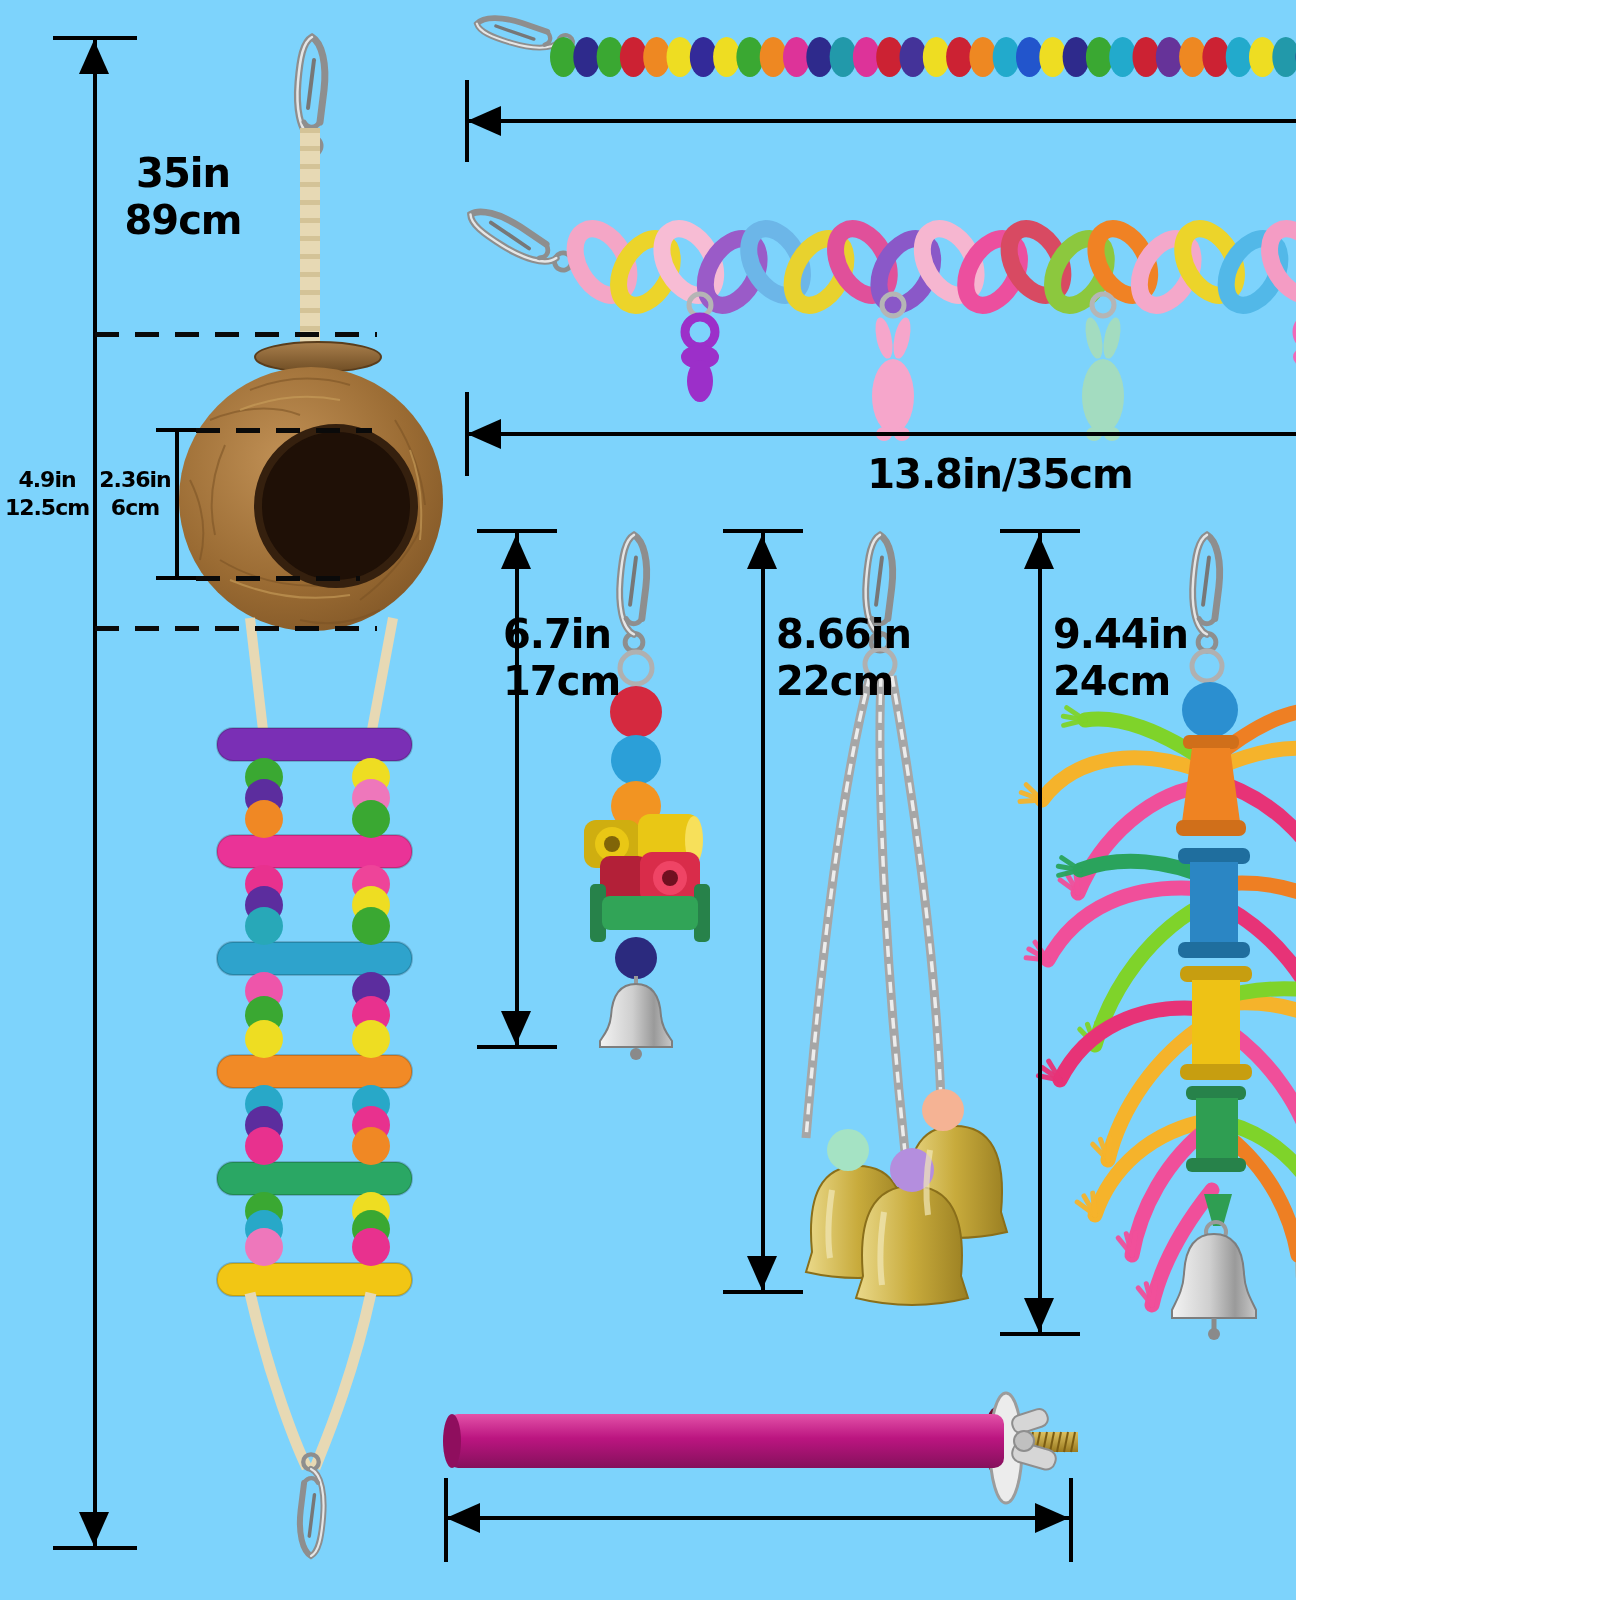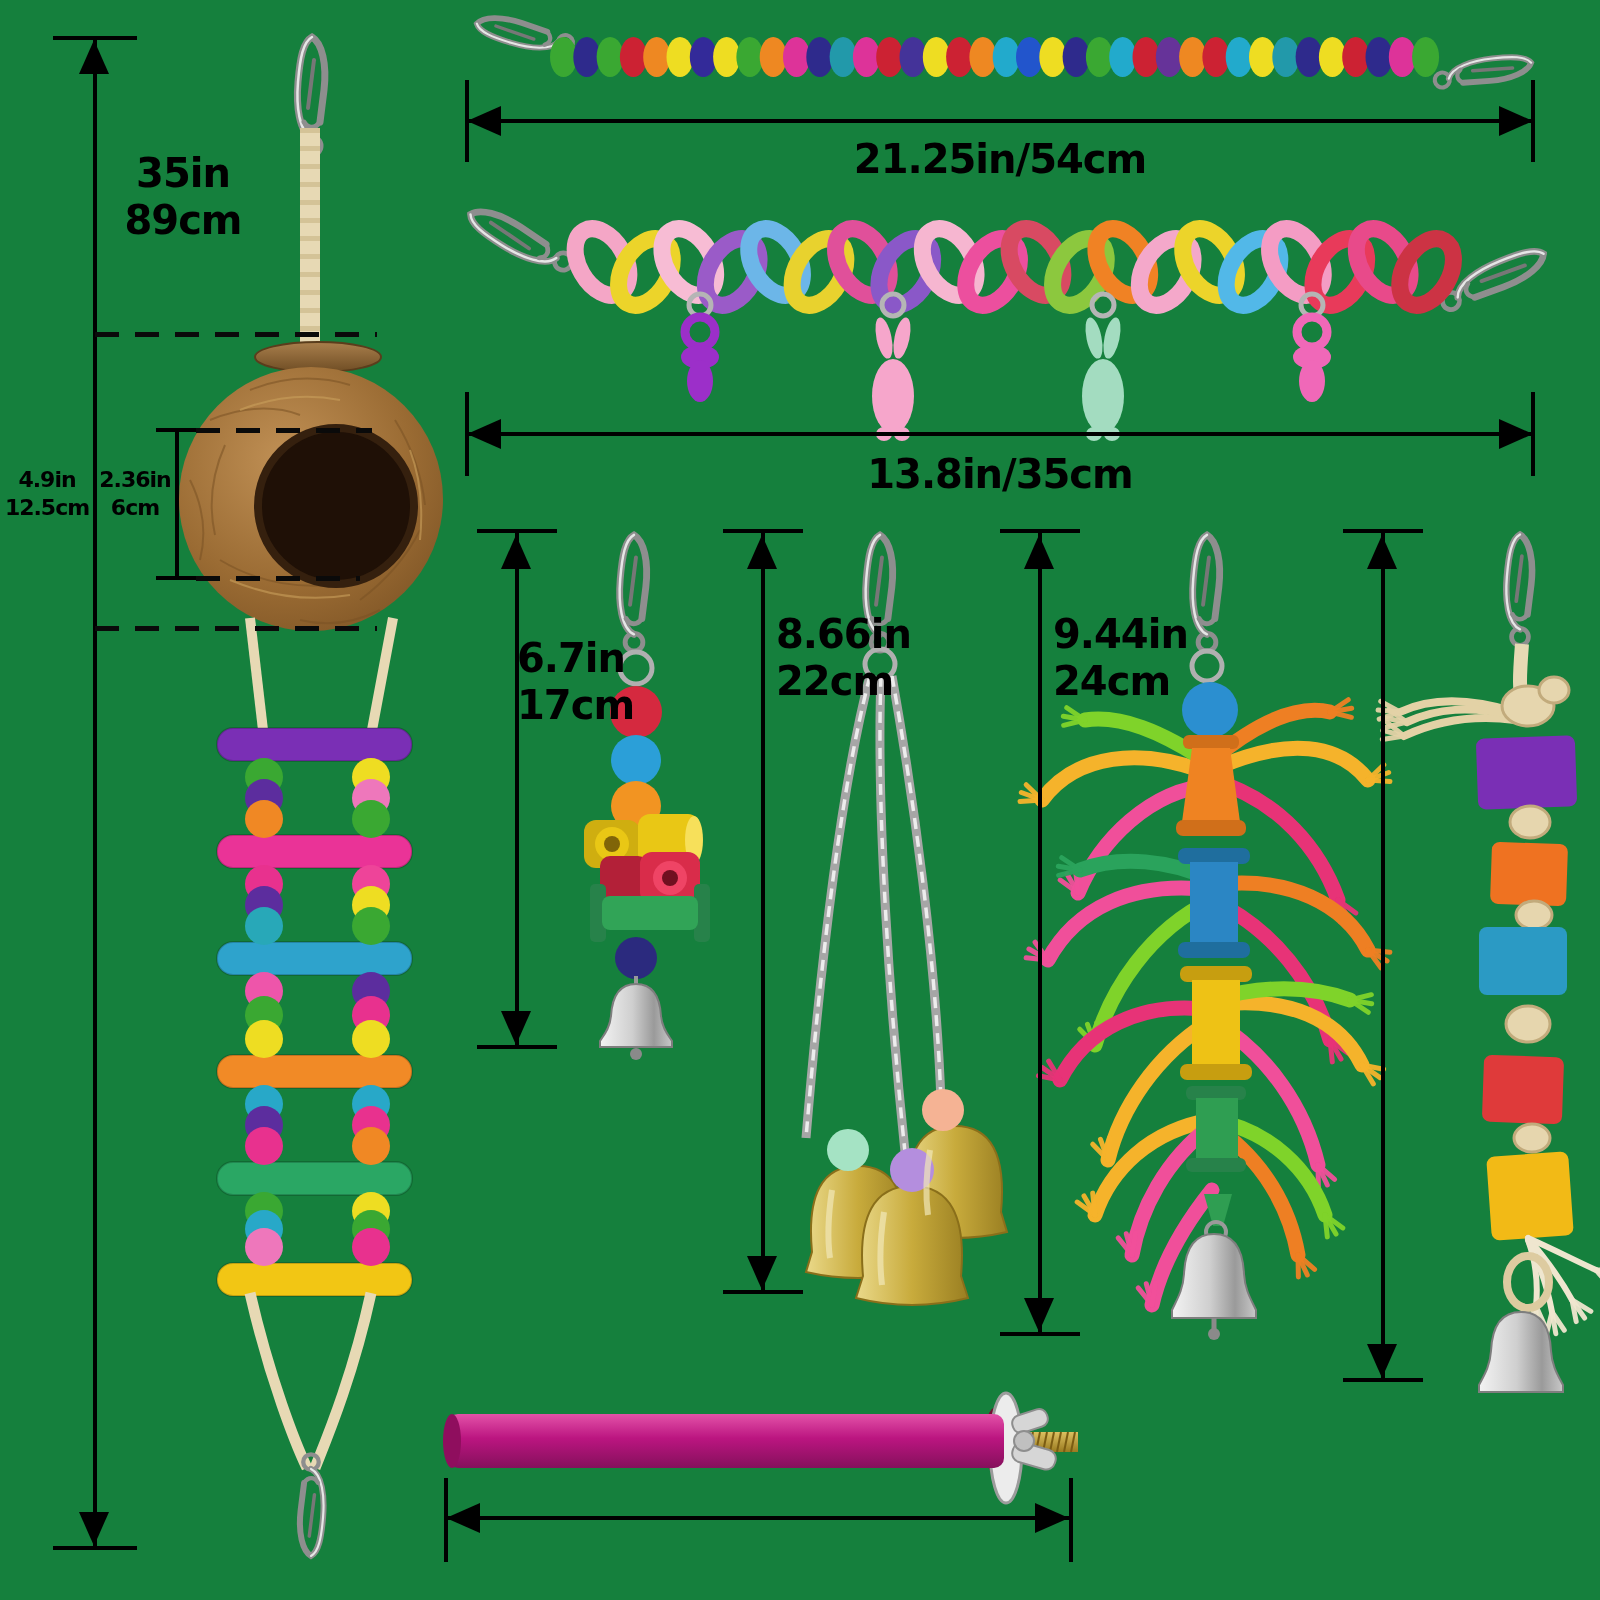--- a/index.html
+++ b/index.html
@@ -1,16 +1,16 @@
 <!DOCTYPE html>
 <html><head>
 <meta charset="utf-8">
 <style>
   html,body{margin:0;padding:0;background:#fff;}
-  .canvas{position:relative;width:1600px;height:1600px;background:#15803d;overflow:hidden;
+  .canvas{position:relative;width:1296px;height:1600px;background:#7dd3fc;overflow:hidden;
           font-family:"DejaVu Sans","Liberation Sans",sans-serif;}
   svg#art{position:absolute;left:0;top:0;}
   .lineh{position:absolute;height:4px;background:#000;}
   .linev{position:absolute;width:4px;background:#000;}
   .dash{position:absolute;height:5px;background:repeating-linear-gradient(90deg,#0a0a0a 0 24px,transparent 24px 40px);}
   .ar{position:absolute;width:0;height:0;}
   .ar-up{border-left:15px solid transparent;border-right:15px solid transparent;border-bottom:34px solid #000;}
   .ar-down{border-left:15px solid transparent;border-right:15px solid transparent;border-top:34px solid #000;}
   .ar-left{border-top:15px solid transparent;border-bottom:15px solid transparent;border-right:34px solid #000;}
   .ar-right{border-top:15px solid transparent;border-bottom:15px solid transparent;border-left:34px solid #000;}
@@ -506,35 +506,34 @@
   <div class="lbl small center" style="left:94px;top:466px;width:82px;">
     <div>2.36in</div>
     <div>6cm</div>
   </div>
 
   <div class="linev" style="left:465px;top:80px;height:82px;"></div>
   <div class="linev" style="left:1531px;top:80px;height:82px;"></div>
   <div class="lineh" style="left:467px;top:119px;width:1066px;"></div>
   <div class="ar ar-left" style="left:467px;top:106px;"></div>
   <div class="ar ar-right" style="left:1499px;top:106px;"></div>
-  <div class="lbl center" style="left:800px;top:136px;width:400px;">21.25in/54cm</div>
 
   <div class="linev" style="left:465px;top:392px;height:84px;"></div>
   <div class="linev" style="left:1531px;top:392px;height:84px;"></div>
   <div class="lineh" style="left:467px;top:432px;width:1066px;"></div>
   <div class="ar ar-left" style="left:467px;top:419px;"></div>
   <div class="ar ar-right" style="left:1499px;top:419px;"></div>
   <div class="lbl center" style="left:800px;top:451px;width:400px;">13.8in/35cm</div>
 
   <div class="lineh" style="left:477px;top:529px;width:80px;"></div>
   <div class="linev" style="left:515px;top:533px;height:512px;"></div>
   <div class="ar ar-up" style="left:501px;top:535px;"></div>
   <div class="ar ar-down" style="left:501px;top:1011px;"></div>
   <div class="lineh" style="left:477px;top:1045px;width:80px;"></div>
-  <div class="lbl" style="left:517px;top:611px;margin-top:24px;">
+  <div class="lbl" style="left:503px;top:611px;">
     <div>6.7in</div>
     <div>17cm</div>
   </div>
 
   <div class="lineh" style="left:723px;top:529px;width:80px;"></div>
   <div class="linev" style="left:761px;top:533px;height:757px;"></div>
   <div class="ar ar-up" style="left:747px;top:535px;"></div>
   <div class="ar ar-down" style="left:747px;top:1256px;"></div>
   <div class="lineh" style="left:723px;top:1290px;width:80px;"></div>
   <div class="lbl" style="left:776px;top:611px;">

